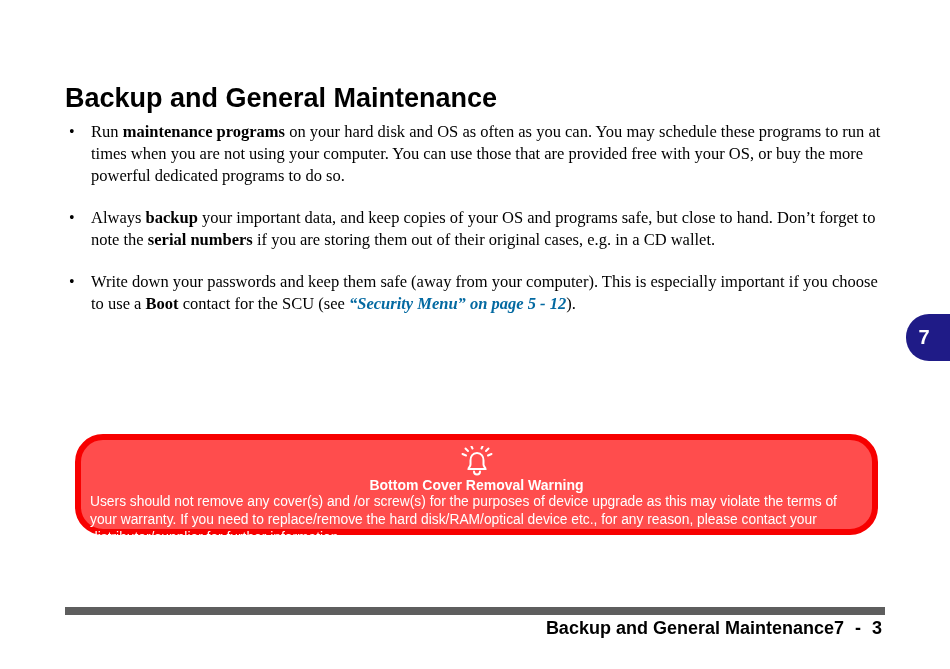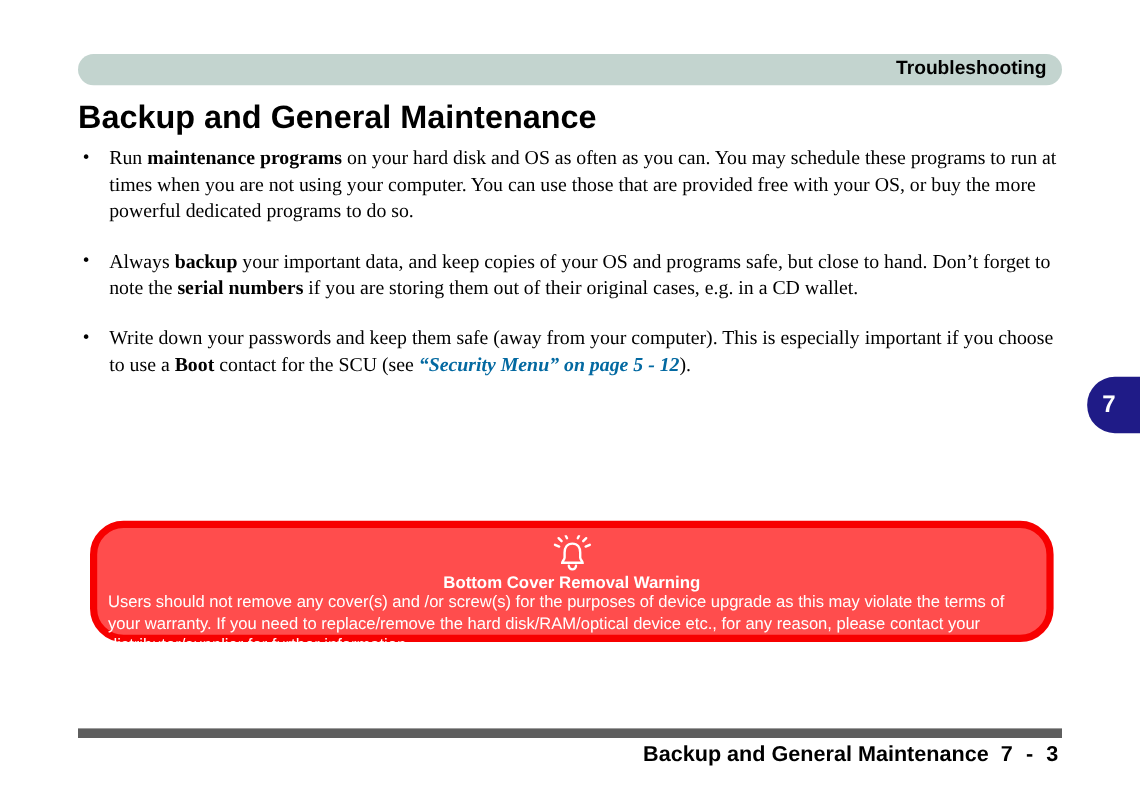--- a/index.html
+++ b/index.html
@@ -57,40 +57,37 @@
   
   .footer-rule {
     position:absolute; left:65px; top:607px; width:820px; height:8px;
     background:#5e5e5e;
   }
   .footer-text {
     position:absolute; left:65px; top:618px; width:820px;
     text-align:right;
     font-family:"Liberation Sans", sans-serif; font-weight:bold; font-size:18px; color:#000;
   }
-  .footer-text .pageno { margin-left:10px; letter-spacing:3px; }
+  .footer-text .pageno { margin-left:0; letter-spacing:3px; }
   
   .side-tab {
     position:absolute; right:0; top:314px; width:44px; height:47px;
     background:#1f1b87; border-radius:23px 0 0 23px;
     display:flex; align-items:center; justify-content:center;
     padding-right:8px;
   }
   .side-tab .num {
     font-family:"Liberation Sans", sans-serif; font-weight:bold; font-size:20px; color:#ffffff;
   }
 </style>
 </head>
 <body>
 
 <div class="page">
 
-  <div class="header-bar">
-    <span class="label">Troubleshooting</span>
-  </div>
 
   <h1 class="page-title">Backup and General Maintenance</h1>
 
   <ul class="bullets">
     <li><span>Run </span><b>maintenance programs</b><span> on your hard disk and OS as often as you can. You may schedule these programs to run at times when you are not using your computer. You can use those that are provided free with your OS, or buy the more powerful dedicated programs to do so.</span></li>
     <li><span>Always </span><b>backup</b><span> your important data, and keep copies of your OS and programs safe, but close to hand. Don’t forget to note the </span><b>serial numbers</b><span> if you are storing them out of their original cases, e.g. in a CD wallet.</span></li>
     <li><span>Write down your passwords and keep them safe (away from your computer). This is especially important if you choose to use a </span><b>Boot</b><span> contact for the SCU (see </span><a class="ref-link">“Security Menu” on page 5 - 12</a><span>).</span></li>
   </ul>
 
   <div class="warning-box">

